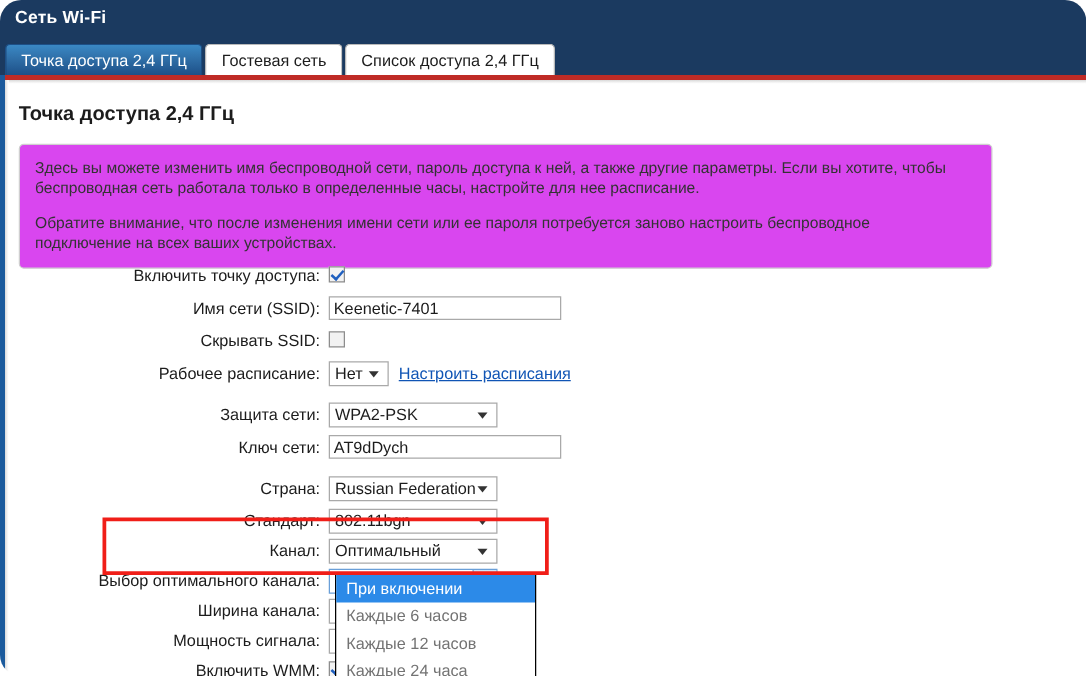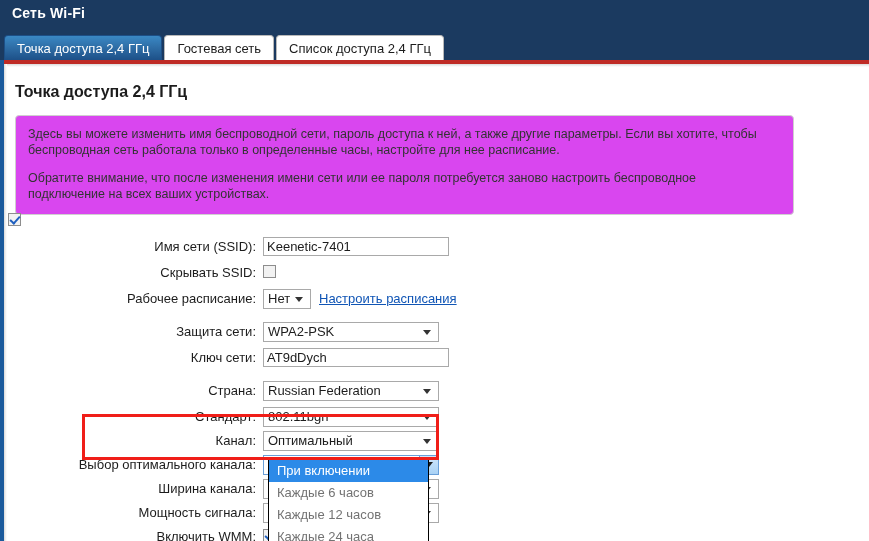--- a/index.html
+++ b/index.html
@@ -14,20 +14,21 @@
     font-size: 13px;
     color: #222;
     background: #ffffff;
   }
 
   #app {
     position: relative;
     width: 869px;
     height: 541px;
     overflow: hidden;
+    border-radius: 17px;
   }
 
   
   .header {
     position: absolute;
     left: 0;
     top: 0;
     width: 869px;
     height: 60px;
     background: #1b3a60;
@@ -239,21 +240,21 @@
     right: 7px;
     top: 50%;
     margin-top: -2px;
     width: 0;
     height: 0;
     border-left: 4px solid transparent;
     border-right: 4px solid transparent;
     border-top: 5px solid #333333;
   }
   .select.w-small { width: 48px; }
-  .select.w-wide  { width: 176px; }
+  .select.w-wide  { width: 135px; }
 
   
   .select.open {
     border: 1px solid #6a9fd8;
   }
   .select.open .caret-btn {
     position: absolute;
     right: 0;
     top: 0;
     bottom: 0;
@@ -349,20 +350,21 @@
     <div class="page-title">Точка доступа 2,4 ГГц</div>
 
     <div class="infobox">
       <p>Здесь вы можете изменить имя беспроводной сети, пароль доступа к ней, а также другие параметры. Если вы хотите, чтобы беспроводная сеть работала только в определенные часы, настройте для нее расписание.</p>
       <p>Обратите внимание, что после изменения имени сети или ее пароля потребуется заново настроить беспроводное подключение на всех ваших устройствах.</p>
     </div>
 
     <div class="form">
 
       <div class="row">
+        <div class="label">Включить точку доступа:</div>
         <div class="field">
           <span class="checkbox checked"></span>
         </div>
       </div>
 
       <div class="row">
         <div class="label">Имя сети (SSID):</div>
         <div class="field">
           <input class="text" type="text" value="Keenetic-7401" style="">
         </div>

